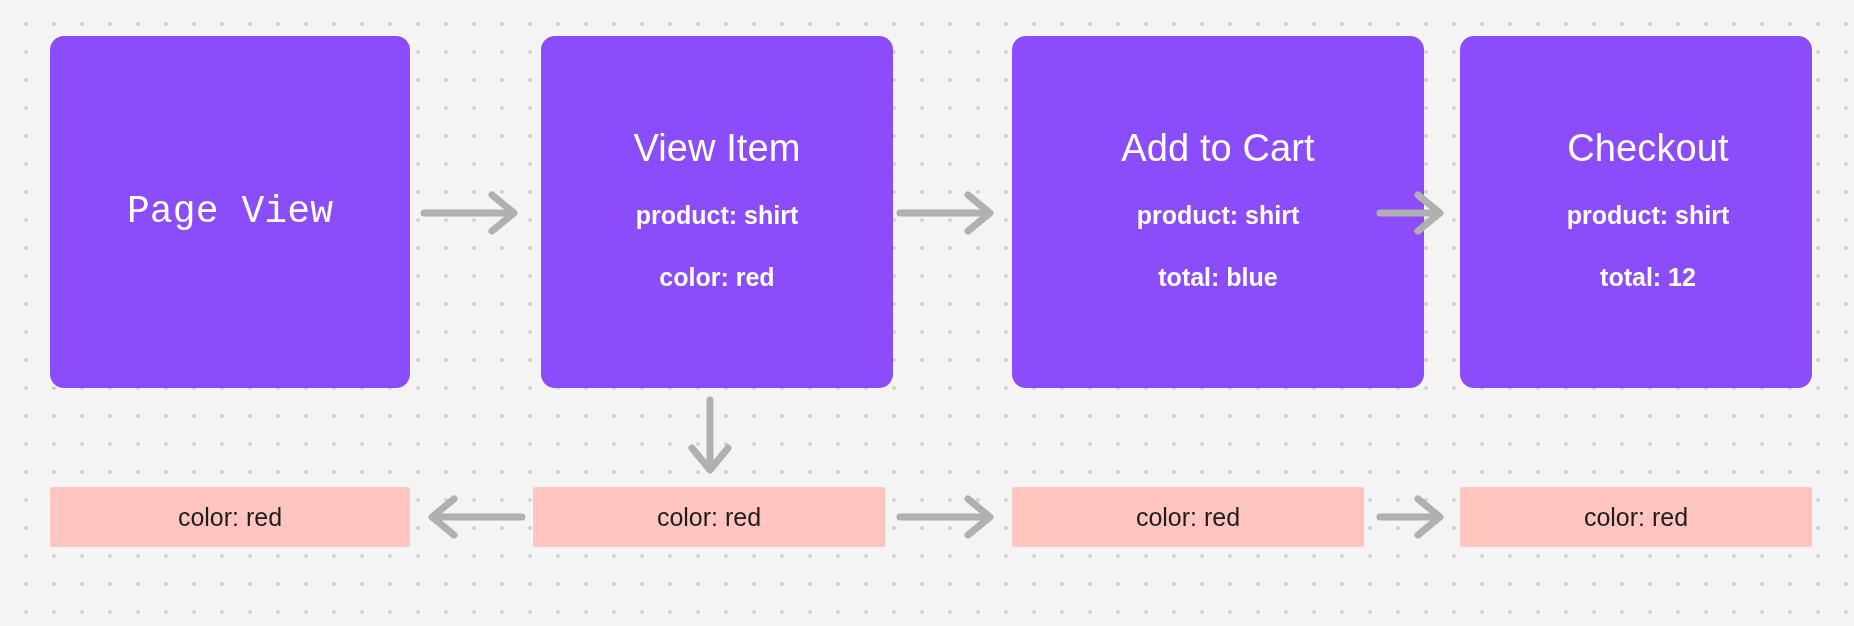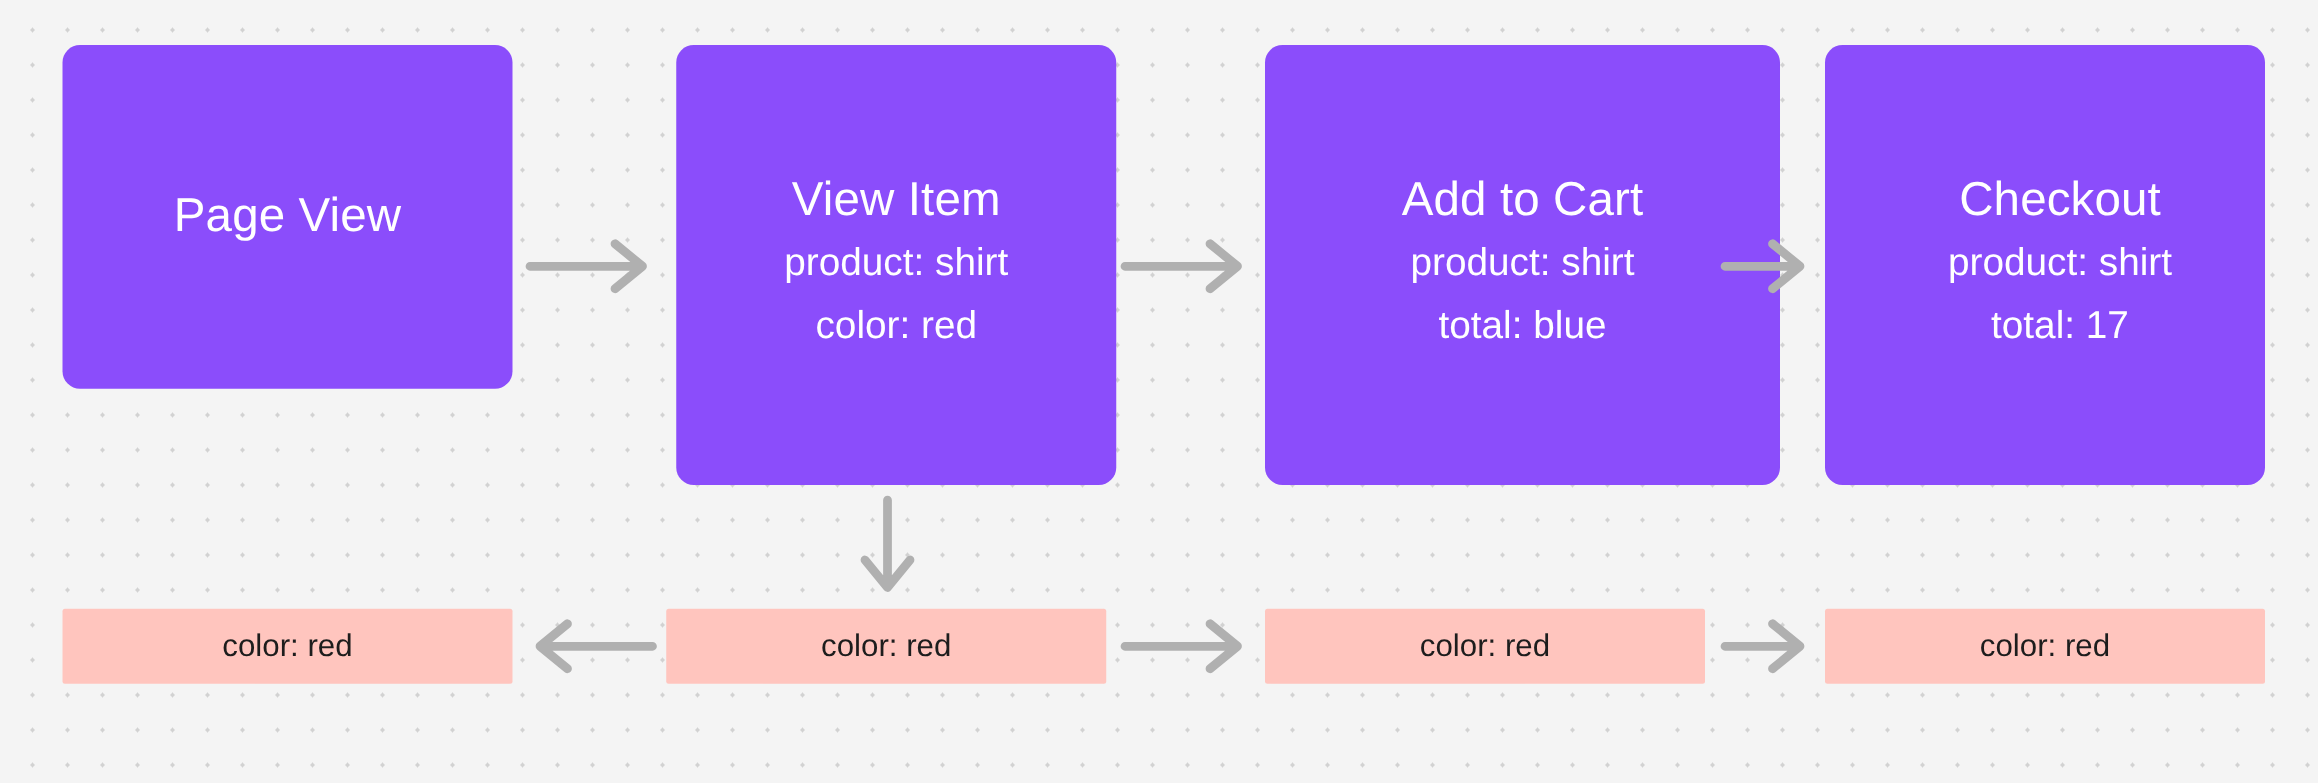--- a/index.html
+++ b/index.html
@@ -46,24 +46,25 @@
     letter-spacing: 0.1px;
     white-space: nowrap;
   }
   .event-props {
     margin-top: 2px;
     display: flex;
     flex-direction: column;
     align-items: center;
   }
   .event-prop {
-    font-size: 31px;
+    font-size: 25px;
     line-height: 1.62;
-    font-weight: 400;
+    font-weight: 700;
     white-space: nowrap;
+    margin-top: 22px;
   }
 
   
   .prop-node {
     position: absolute;
     box-sizing: border-box;
     background: #ffc5be;
     border-radius: 2px;
     display: flex;
     align-items: center;
@@ -85,21 +86,21 @@
     stroke-width: 7;
     stroke-linecap: round;
     stroke-linejoin: round;
   }
 </style>
 </head>
 <body>
 
 <div id="flow-canvas">
 
-  <div class="event-node" style="left:50px; top:36px; width:360px; height:275px;">
+  <div class="event-node" style="left:50px; top:36px; width:360px; height:352px;font-family:Liberation Mono, monospace;">
     <div class="event-title">Page View</div>
   </div>
 
   <div class="event-node" style="left:541px; top:36px; width:352px; height:352px;">
     <div class="event-title">View Item</div>
     <div class="event-props">
       <div class="event-prop">product: shirt</div>
       <div class="event-prop">color: red</div>
     </div>
   </div>
@@ -109,21 +110,21 @@
     <div class="event-props">
       <div class="event-prop">product: shirt</div>
       <div class="event-prop">total: blue</div>
     </div>
   </div>
 
   <div class="event-node" style="left:1460px; top:36px; width:352px; height:352px;padding-left:34px;">
     <div class="event-title">Checkout</div>
     <div class="event-props">
       <div class="event-prop">product: shirt</div>
-      <div class="event-prop">total: 17</div>
+      <div class="event-prop">total: 12</div>
     </div>
   </div>
 
   <div class="prop-node" style="left:50px; top:487px; width:360px; height:60px;">
     <span>color: red</span>
   </div>
 
   <div class="prop-node" style="left:533px; top:487px; width:352px; height:60px;">
     <span>color: red</span>
   </div>

